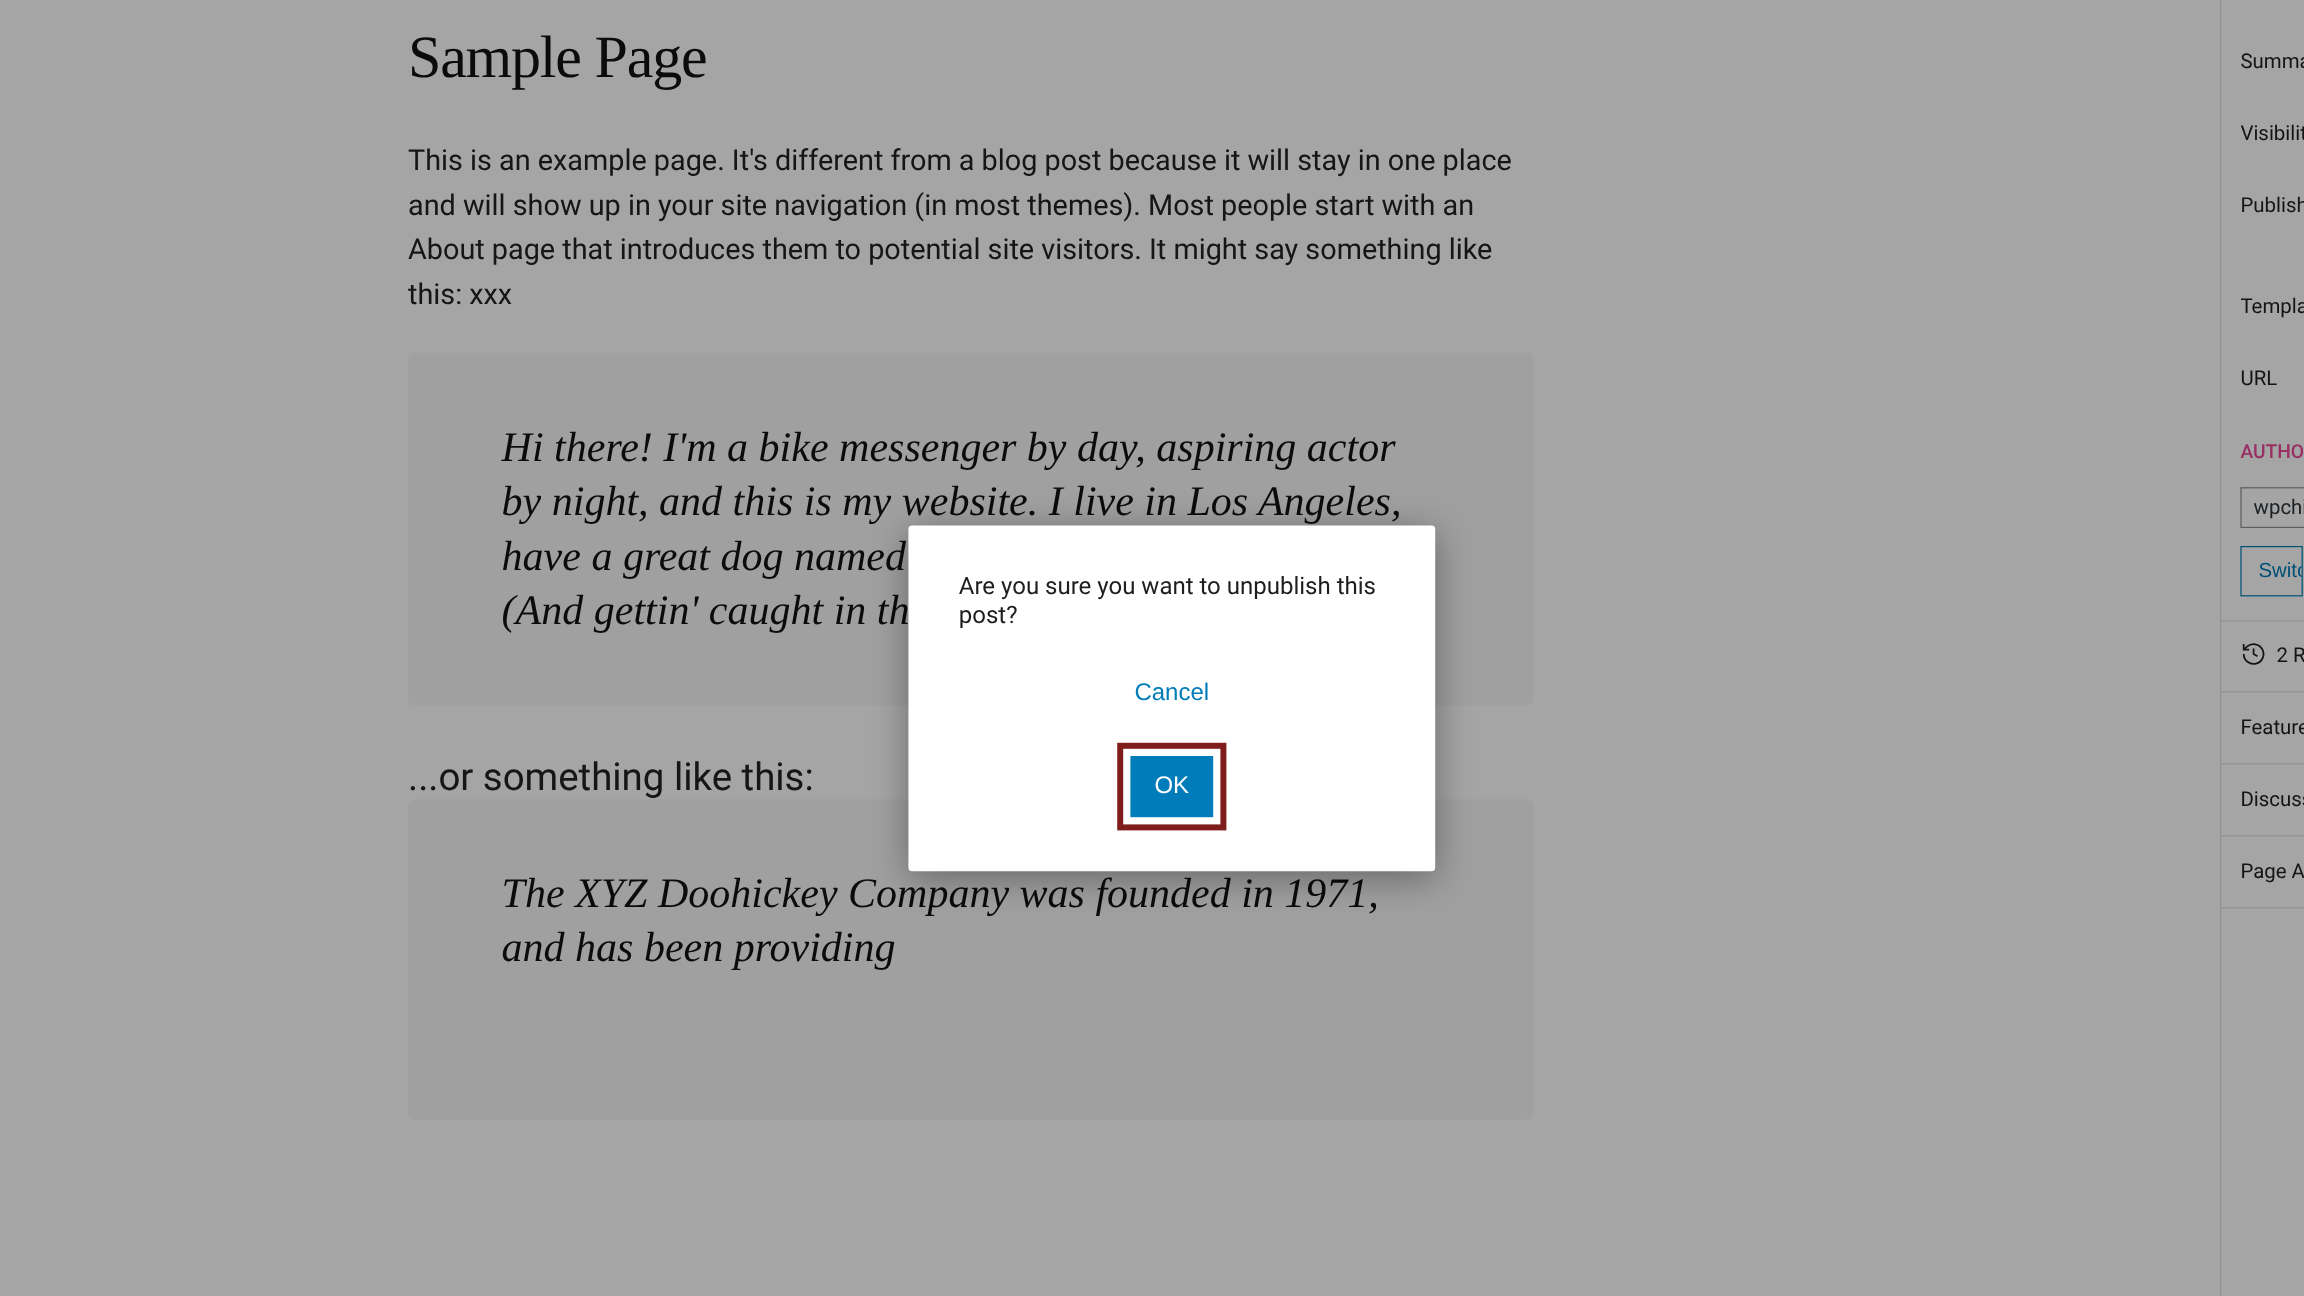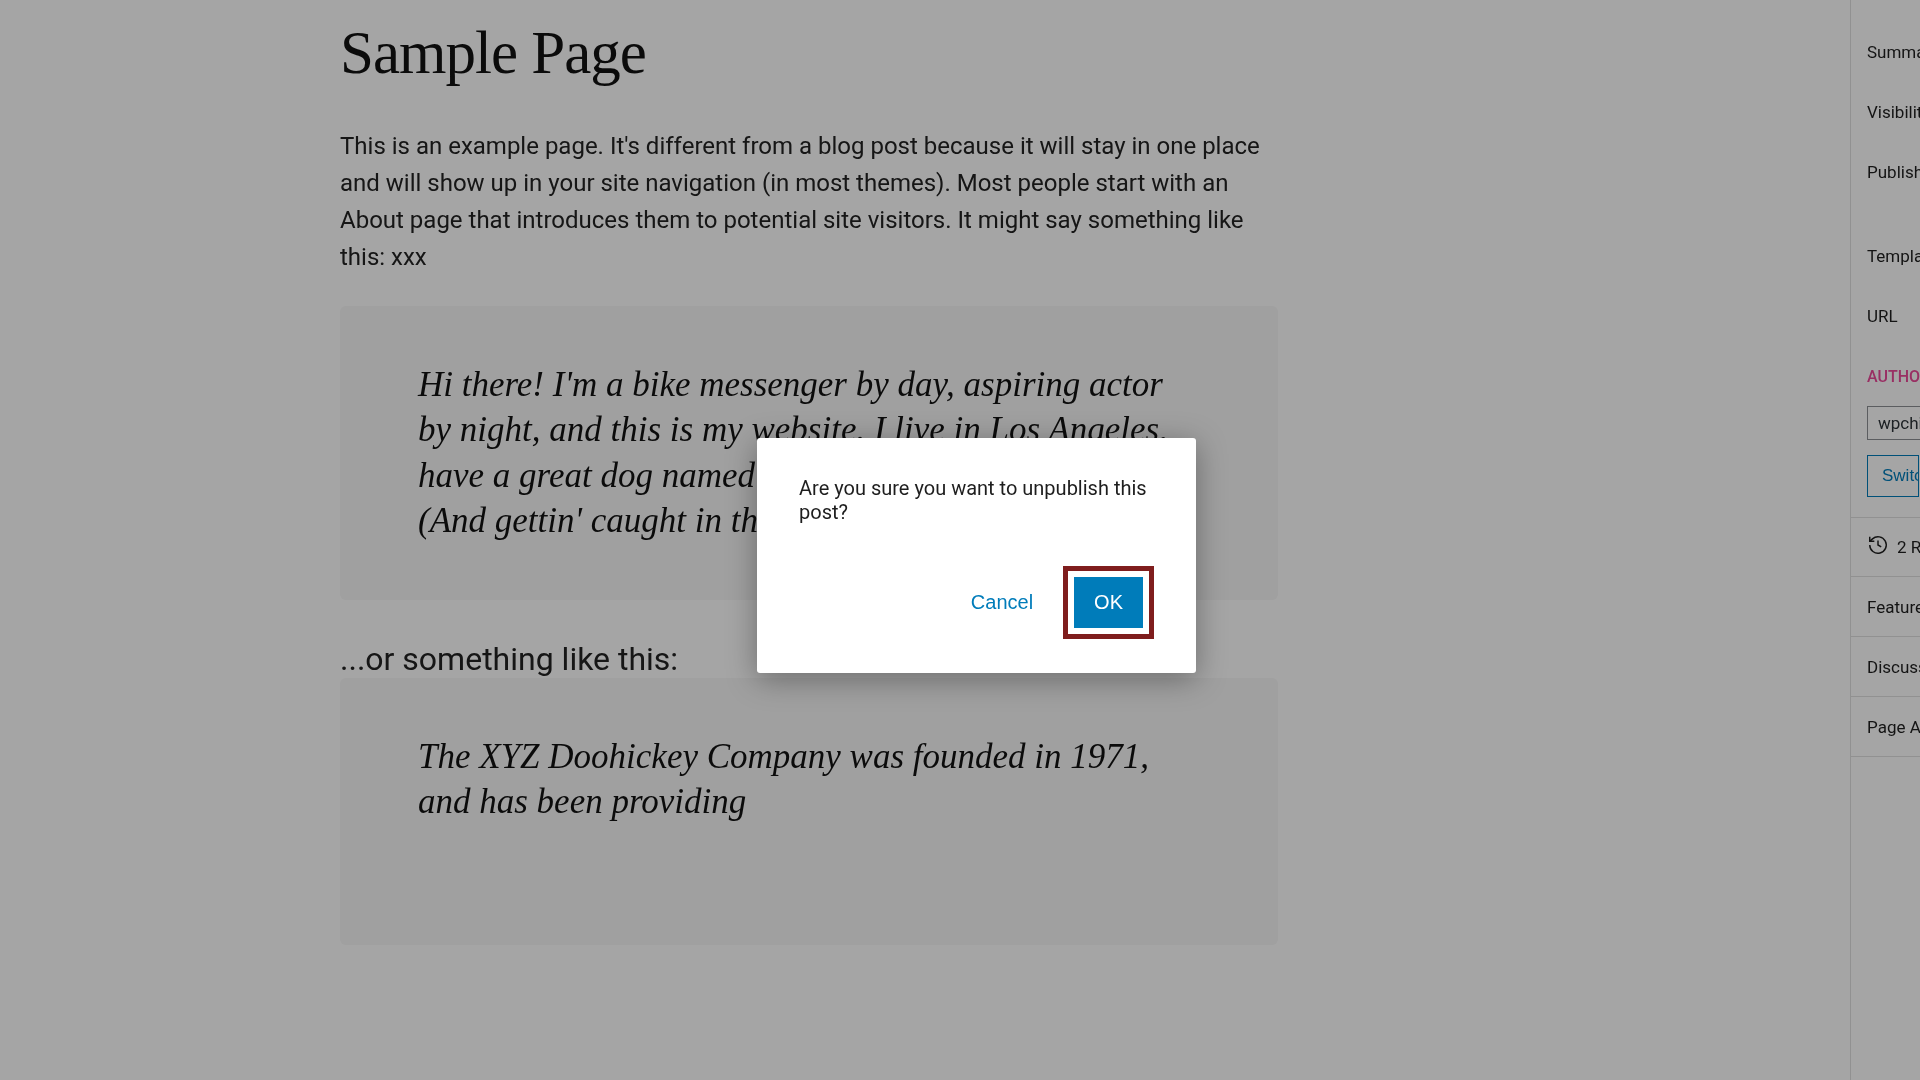--- a/index.html
+++ b/index.html
@@ -17,21 +17,21 @@
       background: #fff;
     }
     .content {
       position: absolute;
       left: 340px;
       top: 0;
       width: 930px;
     }
     .page-title {
       font-family: Georgia, "Times New Roman", serif;
-      font-size: 61px;
+      font-size: 50px;
       font-weight: 400;
       color: #111;
       margin-top: 18px;
       margin-bottom: 40px;
       letter-spacing: -1px;
     }
     .intro {
       font-size: 24px;
       color: #222;
       line-height: 1.54;
@@ -130,20 +130,21 @@
     .dialog-text {
       font-size: 20px;
       color: #1e1e1e;
       margin-bottom: 42px;
     }
     .dialog-actions {
       display: flex;
       justify-content: flex-end;
       align-items: center;
       gap: 30px;
+      flex-direction: column;
     }
     .cancel-btn {
       background: none;
       border: none;
       color: #007cba;
       font-size: 20px;
       cursor: pointer;
     }
     .ok-wrap {
       border: 5px solid #7f1d1d;

